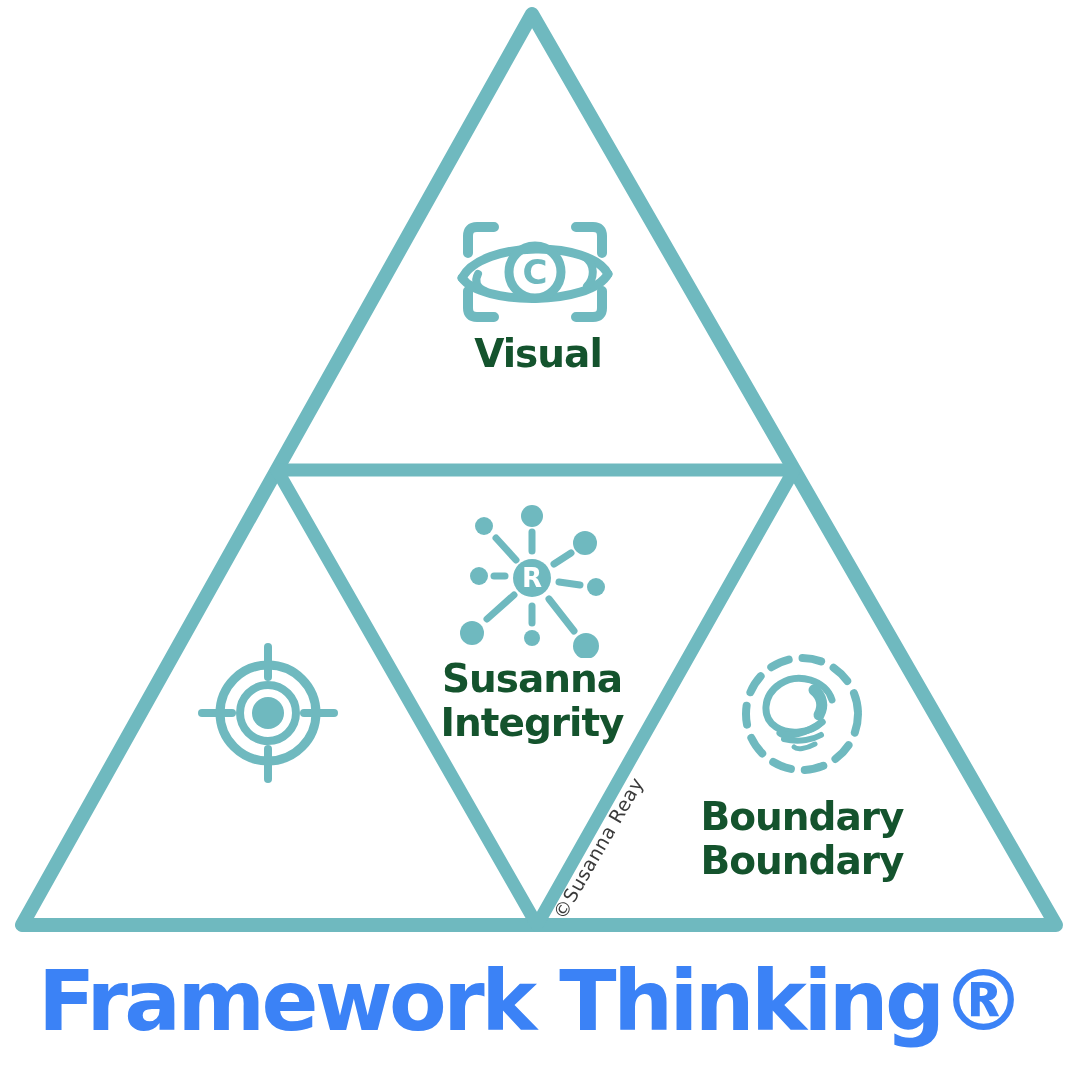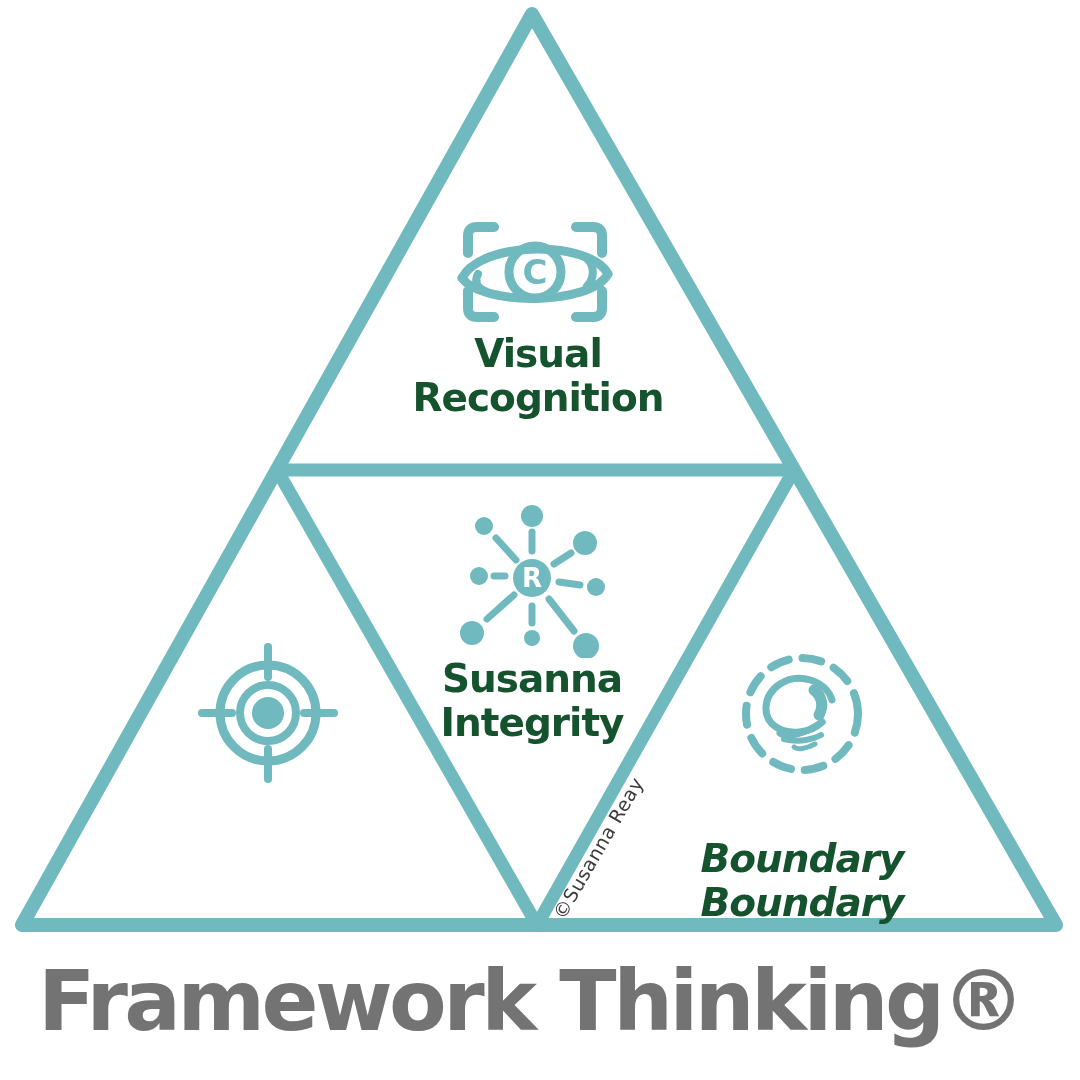--- a/index.html
+++ b/index.html
@@ -9,21 +9,21 @@
   }
   .stage svg{position:absolute;}
   .tri-svg{left:0;top:0;}
   .label{
     position:absolute;transform:translateX(-50%);
     text-align:center;color:#14532d;font-weight:bold;
     font-size:39px;line-height:1.13;letter-spacing:-1px;white-space:nowrap;
   }
   .title{
     position:absolute;transform:translateX(-50%);
-    color:#737373;font-weight:bold;font-size:84px;letter-spacing:-3.5px;
+    color:#3b82f6;font-weight:bold;font-size:84px;letter-spacing:-3.5px;
     white-space:nowrap;
   }
   .watermark{
     position:absolute;color:#3a3a3a;font-size:19px;font-weight:normal;
     letter-spacing:0.5px;white-space:nowrap;
     transform:translate(-50%,-50%) rotate(-60deg);
   }
   .icon{position:absolute;}
 </style>
 </head>
@@ -94,32 +94,31 @@
       <path d="M 30,-14 C 24,-34 -4,-42 -22,-30 C -40,-18 -40,4 -26,13 C -14,21 8,20 20,8" stroke-width="7"></path>
       <path d="M 12,-24 C 20,-18 22,-8 17,1" stroke-width="11"></path>
       <path d="M 20,8 C 4,20 -16,24 -22,19" stroke-width="7"></path>
       <path d="M -18,25 C -2,29 12,25 19,21" stroke-width="6"></path>
       <path d="M 13,30 C 4,35 -5,36 -8,33" stroke-width="5"></path>
     </g>
   </svg>
 
   <div class="label" style="left:538px;top:332px;">
     <div>Visual</div>
-    <div>Recognition</div>
   </div>
 
   <div class="label" style="left:532px;top:657px;">
     <div>Susanna</div>
     <div>Integrity</div>
   </div>
 
   <div class="label" style="left:268px;top:795px;">
   </div>
 
-  <div class="label" style="left:802px;top:837px;font-style:italic;">
+  <div class="label" style="left:802px;top:795px;">
     <div>Boundary</div>
     <div>Boundary</div>
   </div>
 
   <div class="watermark" style="left:598px;top:848px;">©Susanna Reay</div>
 
   <div class="title" style="left:530px;top:952px;">Framework Thinking®</div>
 
 </div>
 

